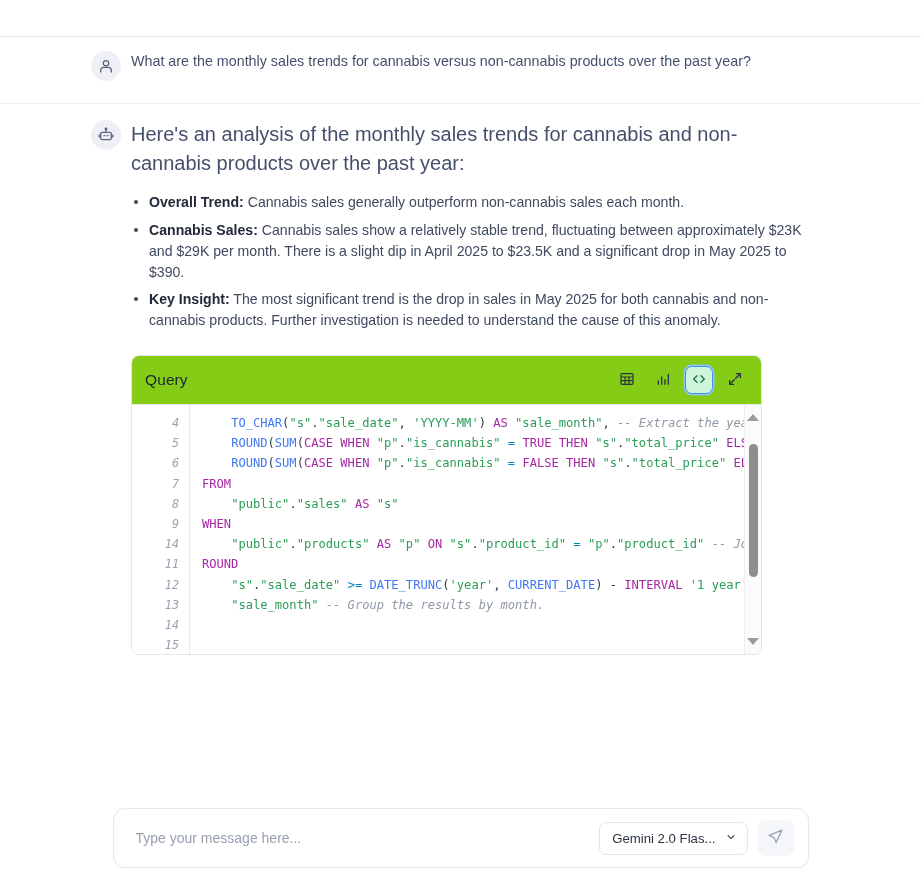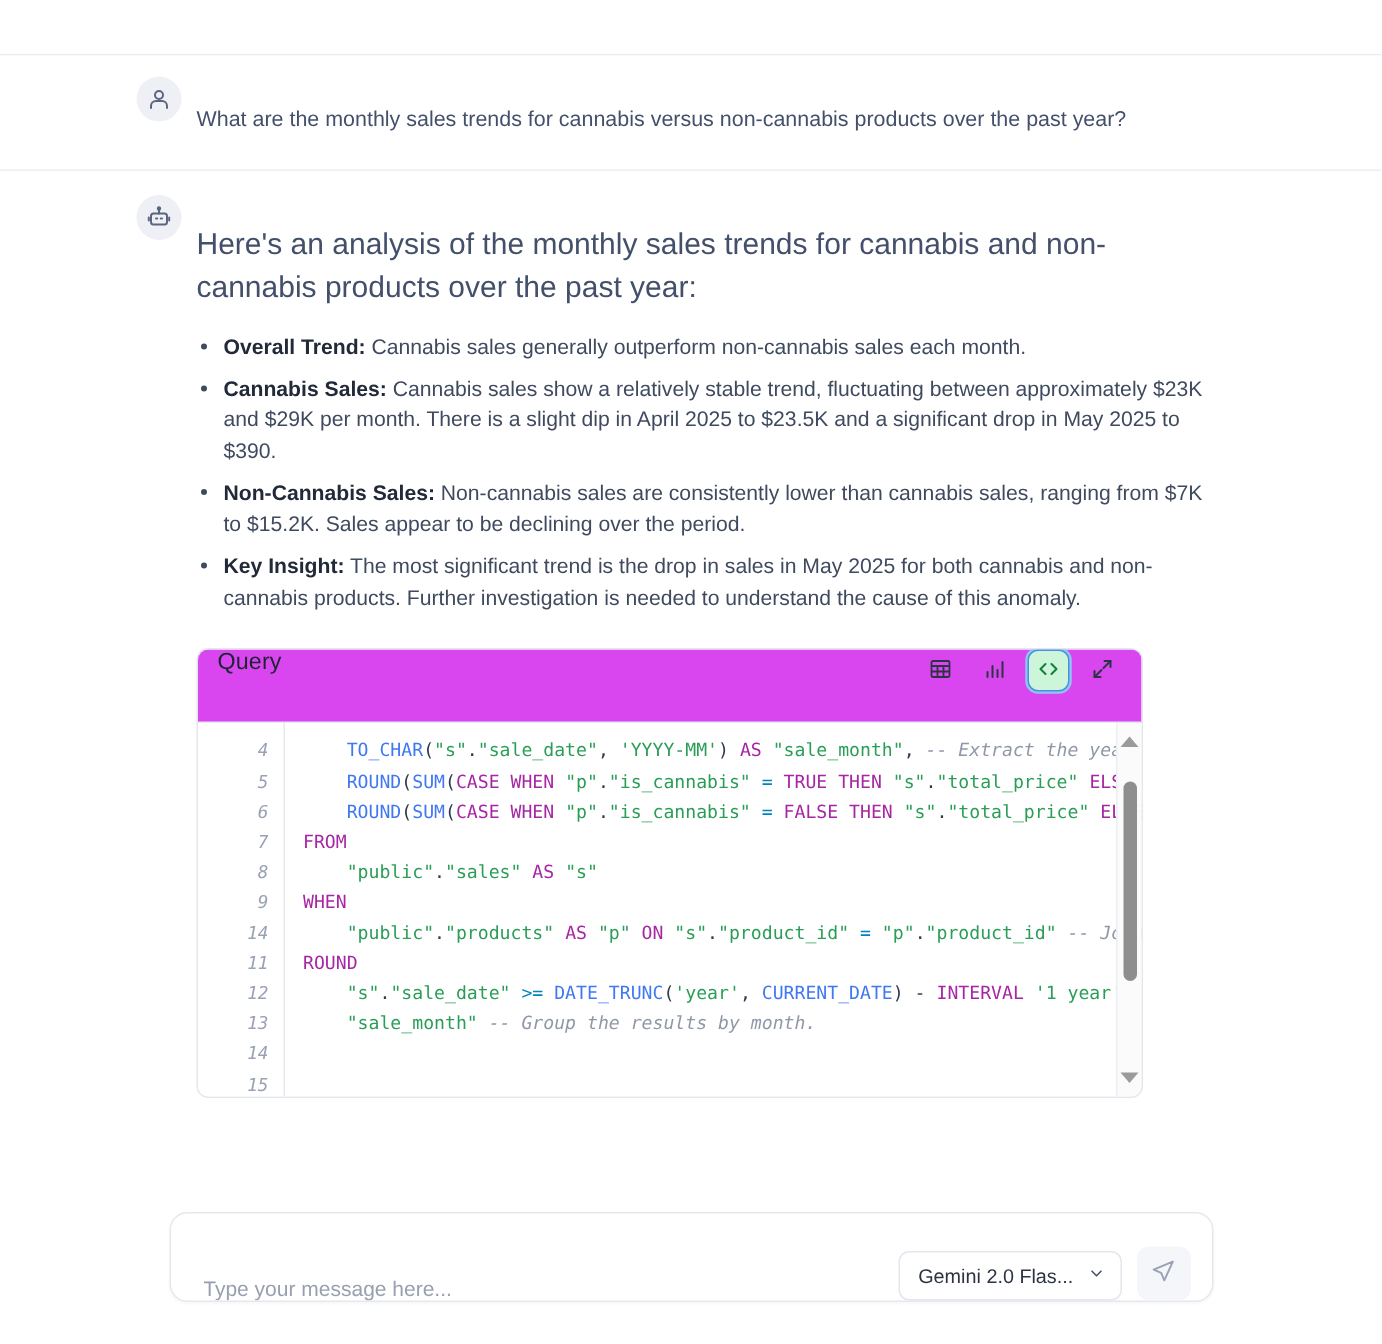--- a/index.html
+++ b/index.html
@@ -26,21 +26,21 @@
   .msg-assistant { padding-top: 16px; }
 
   .avatar-wrap { width: 131px; flex: 0 0 131px; display:flex; justify-content:flex-end; padding-right: 10px; }
   .avatar {
     width: 30px; height: 30px; border-radius: 50%;
     background: #eef0f5; display:flex; align-items:center; justify-content:center;
     flex: 0 0 30px;
   }
   .avatar svg { display:block; }
 
-  .msg-body { flex: 1 1 auto; padding-right: 110px; margin-top: 19px; }
+  .msg-body { flex: 1 1 auto; padding-right: 110px; }
 
   .msg-text {
     font-size: 14.3px; color: #44506b; line-height: 1.45;
   }
   .assistant-intro { font-size: 20px; color:#44506b; line-height:1.45; }
 
   ul.bullets { list-style: none; margin: 14px 0 0 0; padding: 0; }
   ul.bullets li {
     position: relative;
     padding-left: 18px;
@@ -62,23 +62,23 @@
   .query-card {
     margin: 24px 0 0 0;
     width: 631px;
     border: 1px solid #e3e6ed;
     border-radius: 8px;
     overflow: hidden;
     background: #fff;
   }
   .query-header {
     height: 49px;
-    background: #d946ef;
+    background: #84cc16;
     border-bottom: 1px solid #e6e9f0;
-    display: flex; align-items: flex-start;
+    display: flex; align-items: center;
     padding: 0 12px 0 13px;
   }
   .query-title { font-size: 15.5px; color: #1d2534; font-weight: 400; letter-spacing: .1px; }
   .query-tools { margin-left: auto; display: flex; align-items: center; gap: 8px; }
   .tool-btn {
     width: 28px; height: 28px; border-radius: 7px;
     display:flex; align-items:center; justify-content:center;
     background: transparent; border: none; cursor: pointer;
   }
   .tool-btn.active {
@@ -156,21 +156,21 @@
     flex: 0 0 auto;
     padding: 0 0 28px 0;
     display: flex; justify-content: center;
     background: #fff;
   }
   .composer {
     width: 696px; height: 60px;
     border: 1px solid #e6e8ef;
     border-radius: 12px;
     background: #fff;
-    display: flex; align-items: flex-end;
+    display: flex; align-items: center;
     padding: 0 14px 0 22px;
     box-shadow: 0 1px 2px rgba(20,30,60,.03);
   }
   .composer-input {
     flex: 1 1 auto; border: none; outline: none;
     font-family: "Liberation Sans", sans-serif;
     font-size: 14px; color: #2c3547; background: transparent;
   }
   .composer-input::placeholder { color: #98a0b0; }
   .model-select {
@@ -229,23 +229,20 @@
 
       <div class="msg-body">
         <div class="assistant-intro">Here's an analysis of the monthly sales trends for cannabis and non-cannabis products over the past year:</div>
 
         <ul class="bullets">
           <li>
             <b>Overall Trend:</b><span> Cannabis sales generally outperform non-cannabis sales each month.</span>
           </li>
           <li>
             <b>Cannabis Sales:</b><span> Cannabis sales show a relatively stable trend, fluctuating between approximately $23K and $29K per month. There is a slight dip in April 2025 to $23.5K and a significant drop in May 2025 to $390.</span>
-          </li>
-          <li>
-            <b>Non-Cannabis Sales:</b><span> Non-cannabis sales are consistently lower than cannabis sales, ranging from $7K to $15.2K. Sales appear to be declining over the period.</span>
           </li>
           <li>
             <b>Key Insight:</b><span> The most significant trend is the drop in sales in May 2025 for both cannabis and non-cannabis products. Further investigation is needed to understand the cause of this anomaly.</span>
           </li>
         </ul>
 
         <div class="query-card">
           <div class="query-header">
             <div class="query-title">Query</div>
             <div class="query-tools">

